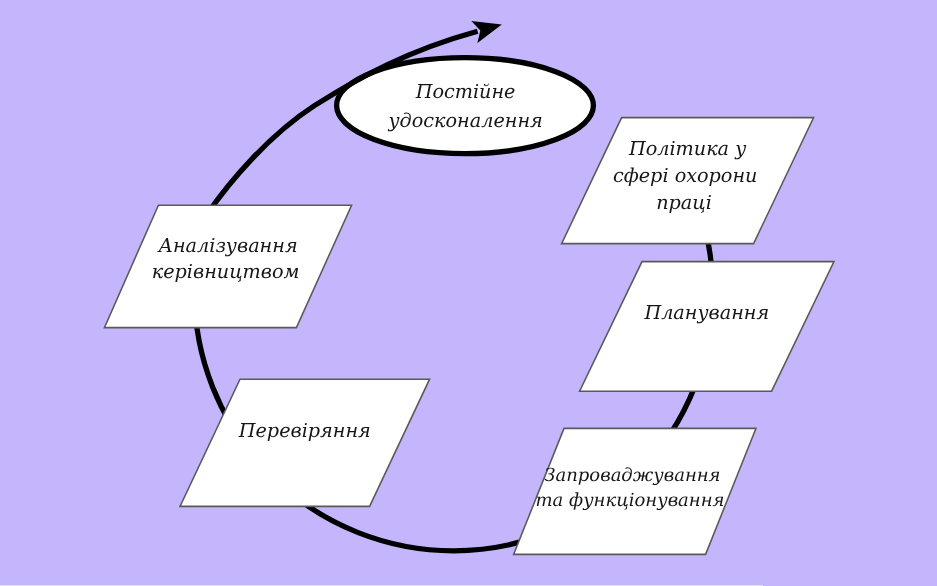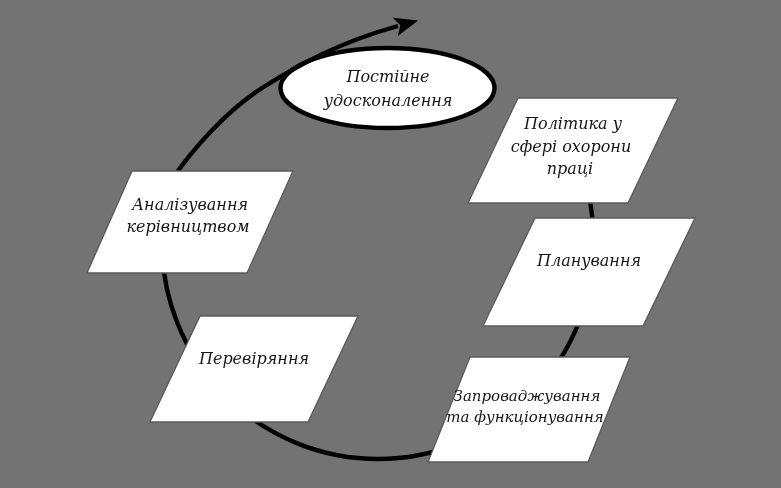--- a/index.html
+++ b/index.html
@@ -4,21 +4,21 @@
 <style>
   html, body {
     margin: 0;
     padding: 0;
     background: #ffffff;
   }
   .stage {
     position: relative;
     width: 781px;
     height: 488px;
-    background: #737373;
+    background: #c4b5fd;
     overflow: hidden;
     font-family: "DejaVu Serif", serif;
   }
   svg { display: block; }
   .cycle-arc {
     fill: none;
     stroke: #000000;
     stroke-width: 4.4;
   }
   .loop-ellipse {

